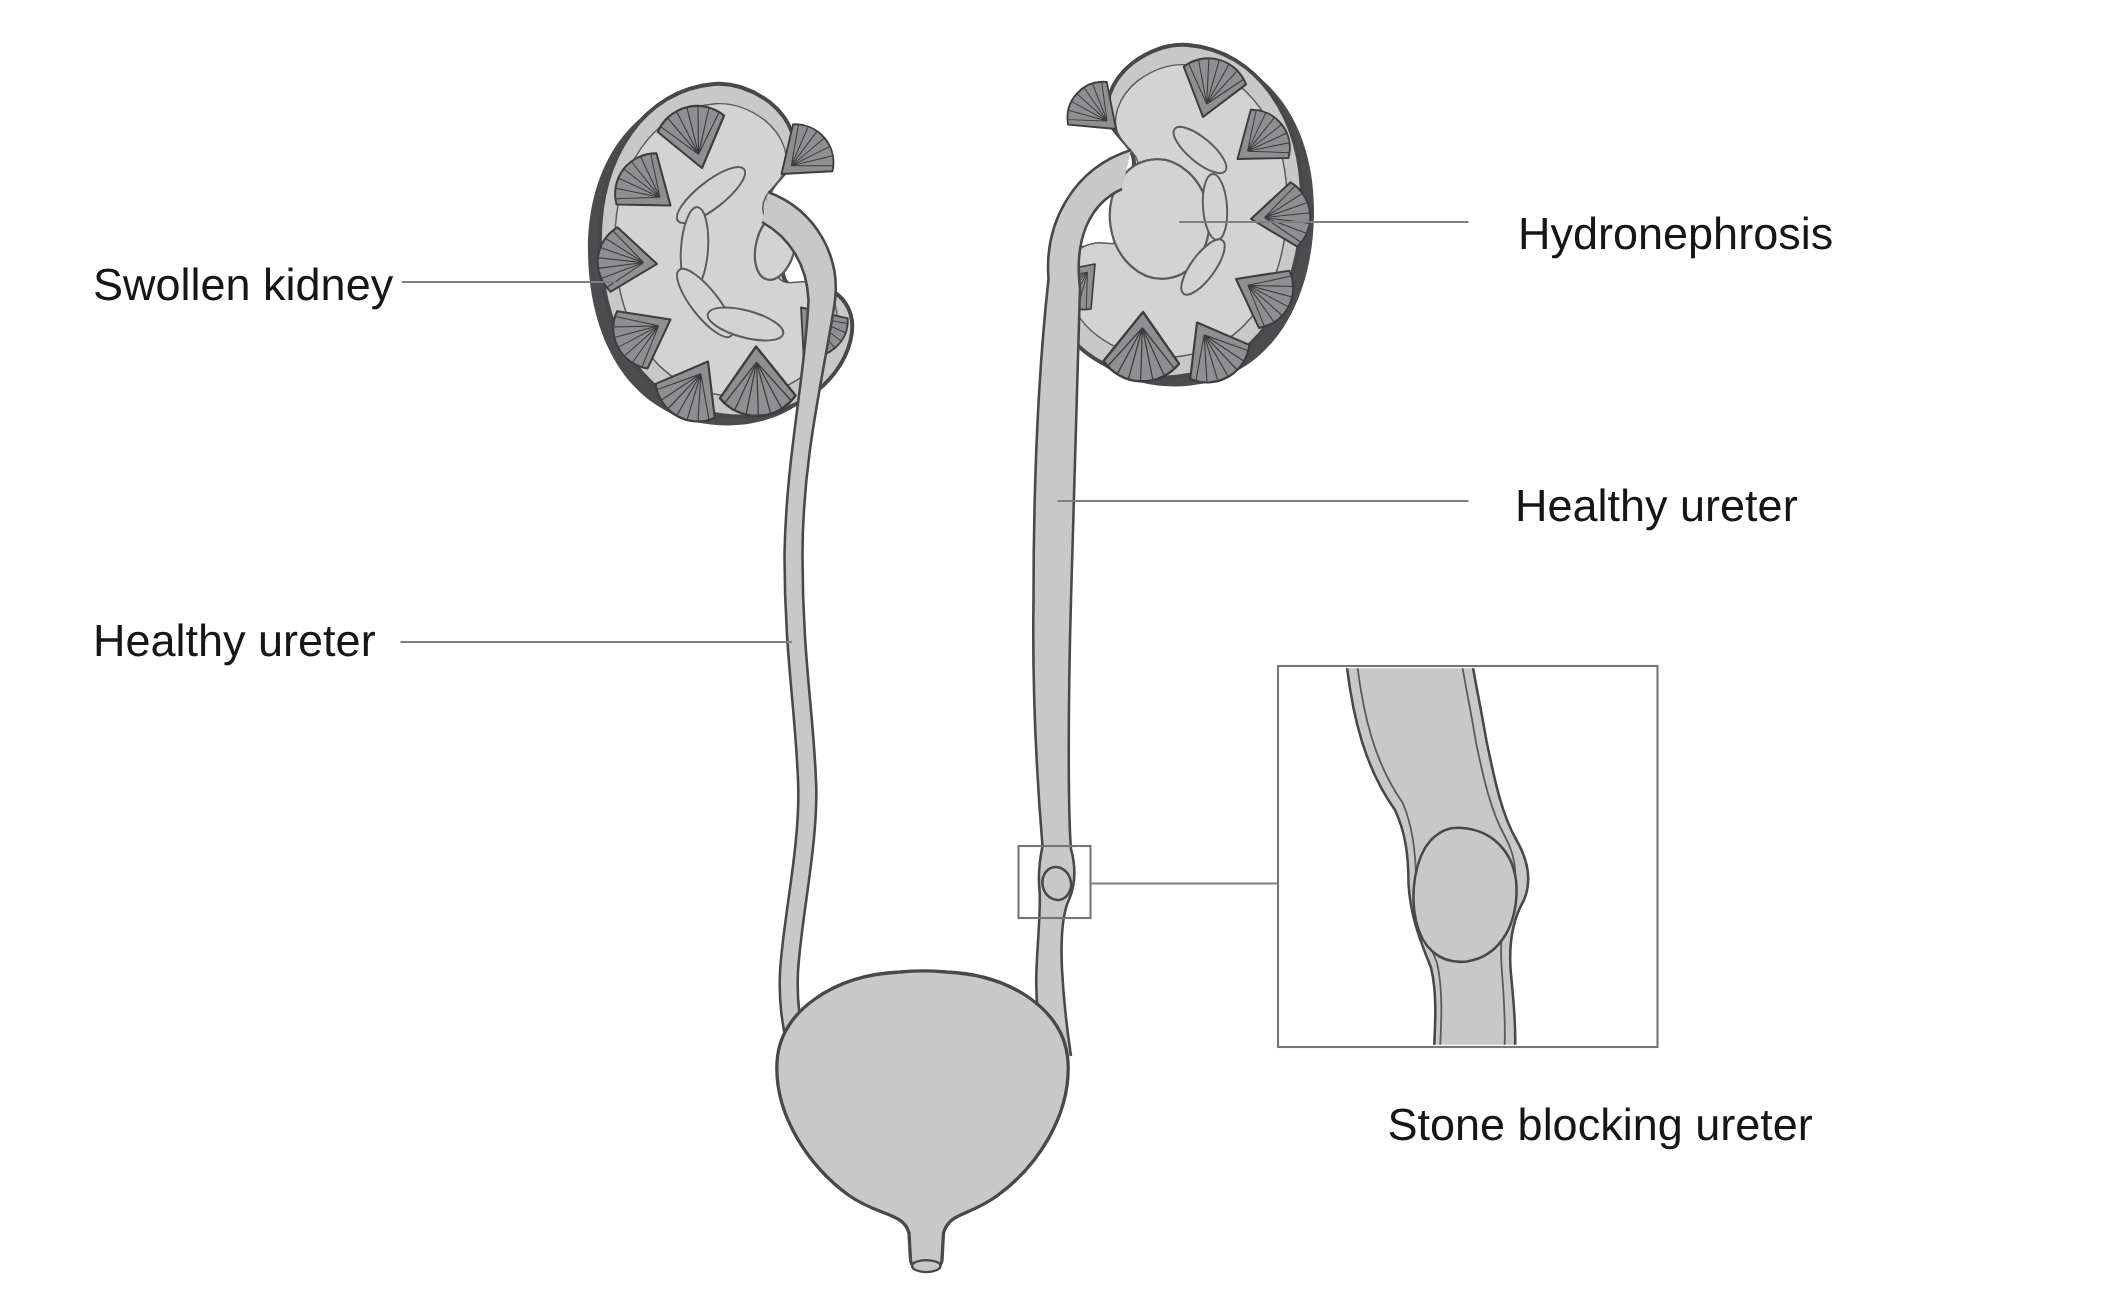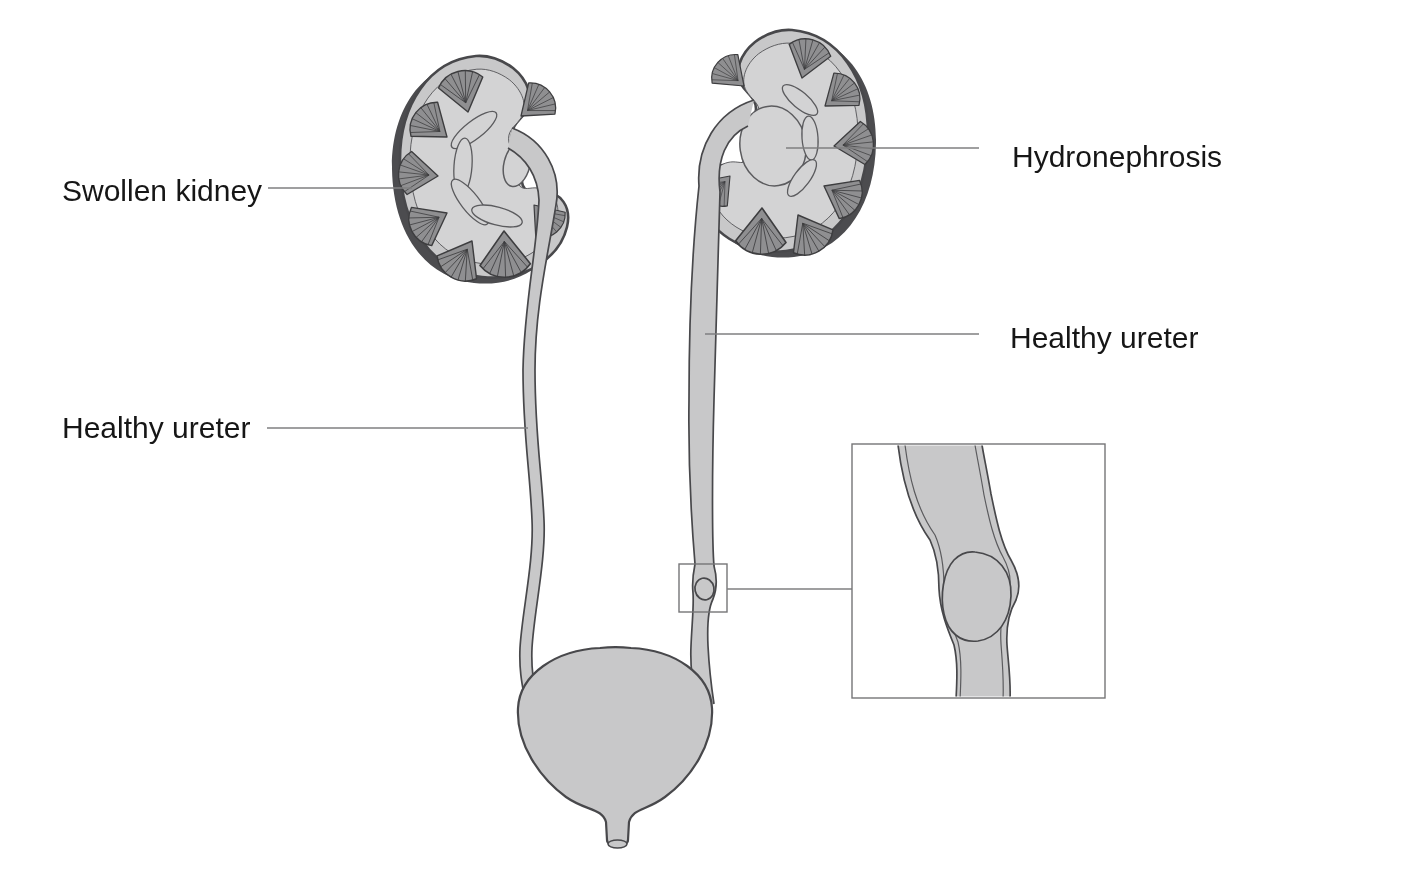--- a/index.html
+++ b/index.html
@@ -242,13 +242,14 @@
           C 960 554, 966 551, 975 552 Z"></path>
       </g>
       <rect class="boxline" x="852" y="444" width="253" height="254"></rect>
     </g>
   </svg>
 
   <div class="lbl" style="left:62px;top:174px">Swollen kidney</div>
   <div class="lbl" style="left:62px;top:411px">Healthy ureter</div>
   <div class="lbl" style="left:1012px;top:140px">Hydronephrosis</div>
   <div class="lbl" style="left:1010px;top:321px">Healthy ureter</div>
+  <div class="lbl" style="left:925px;top:734px">Stone blocking ureter</div>
 </div>
 
 </body></html>

